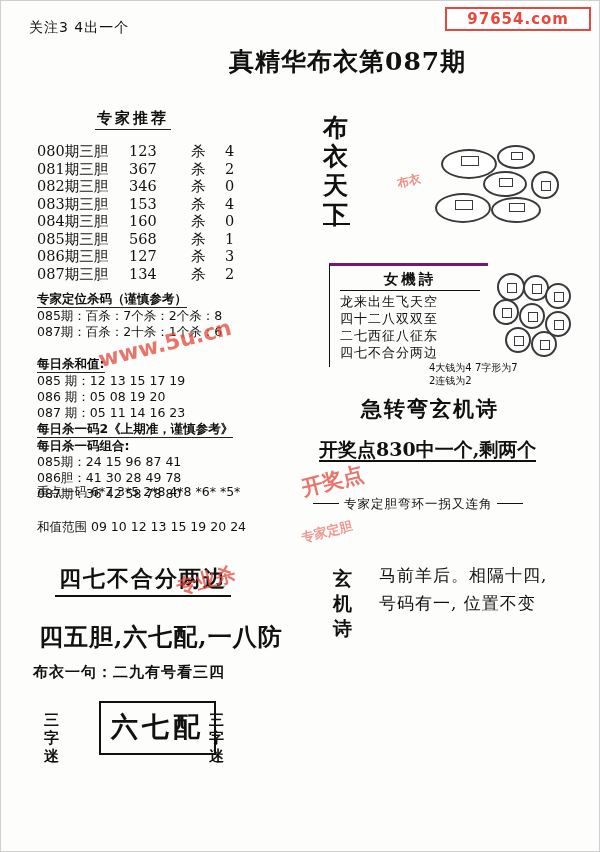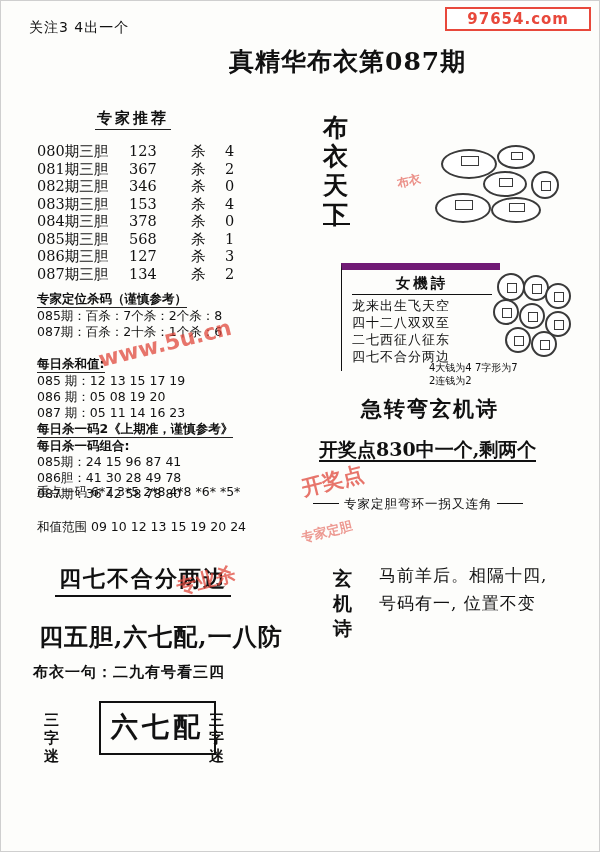--- a/index.html
+++ b/index.html
@@ -121,22 +121,22 @@
     font-size:25px;font-weight:bold;line-height:29px;
     font-family:"DejaVu Serif","Liberation Serif",serif;
     width:30px;
   }
   .buyi-vert .last{position:relative;display:inline-block;}
   .buyi-vert .last:after{
     content:"";position:absolute;left:0;right:-2px;bottom:4px;height:2px;background:#111;
   }
 
   .nvji-box{
-    position:absolute;left:340px;top:262px;
-    border-top:7px solid #701a75;border-left:1px solid #111;
+    position:absolute;left:328px;top:262px;
+    border-top:3px solid #701a75;border-left:1px solid #111;
     padding:4px 8px 6px 10px;
     width:140px;
   }
   .nvji-title{
     font-size:14.5px;font-weight:bold;letter-spacing:3px;text-align:center;
     font-family:"DejaVu Serif","Liberation Serif",serif;
     border-bottom:1px solid #111;
     margin-bottom:2px;padding-bottom:1px;
   }
   .nvji-line{
@@ -248,21 +248,21 @@
       <span class="kv">0</span>
     </div>
     <div class="r">
       <span class="lbl">083期三胆</span>
       <span class="num">153</span>
       <span class="kill">杀</span>
       <span class="kv">4</span>
     </div>
     <div class="r">
       <span class="lbl">084期三胆</span>
-      <span class="num">378</span>
+      <span class="num">160</span>
       <span class="kill">杀</span>
       <span class="kv">0</span>
     </div>
     <div class="r">
       <span class="lbl">085期三胆</span>
       <span class="num">568</span>
       <span class="kill">杀</span>
       <span class="kv">1</span>
     </div>
     <div class="r">

